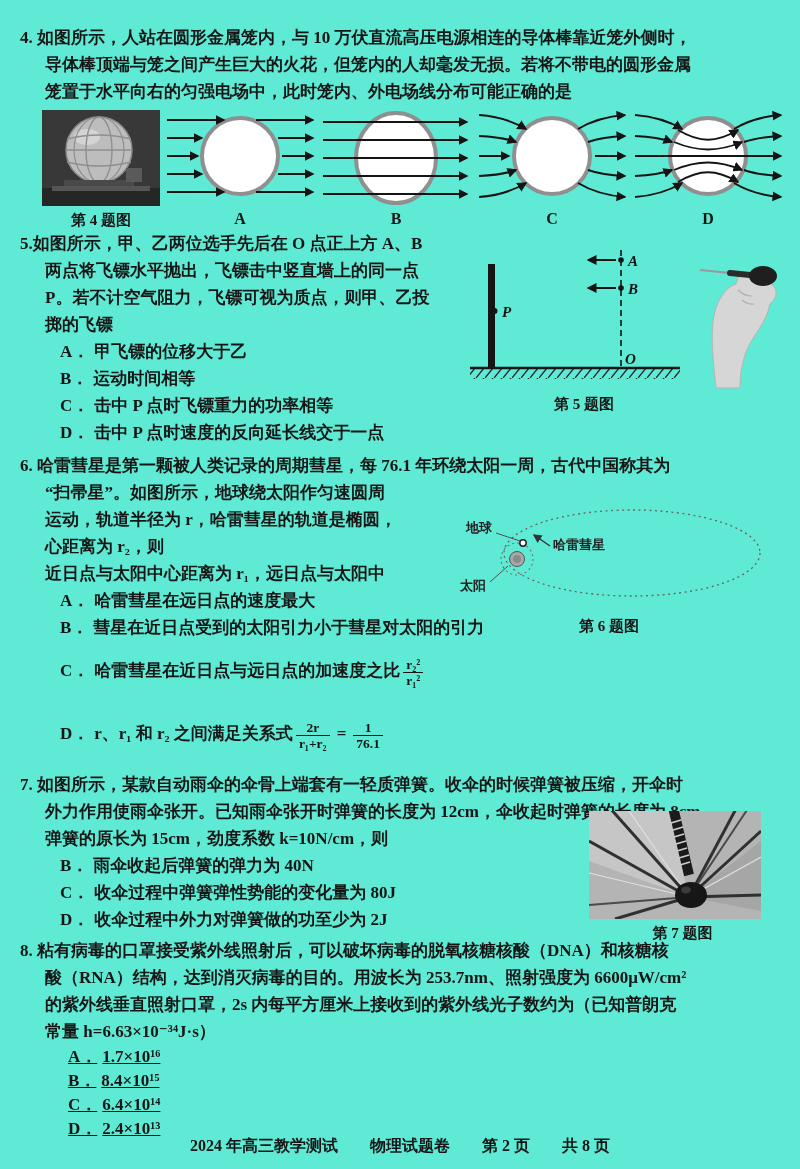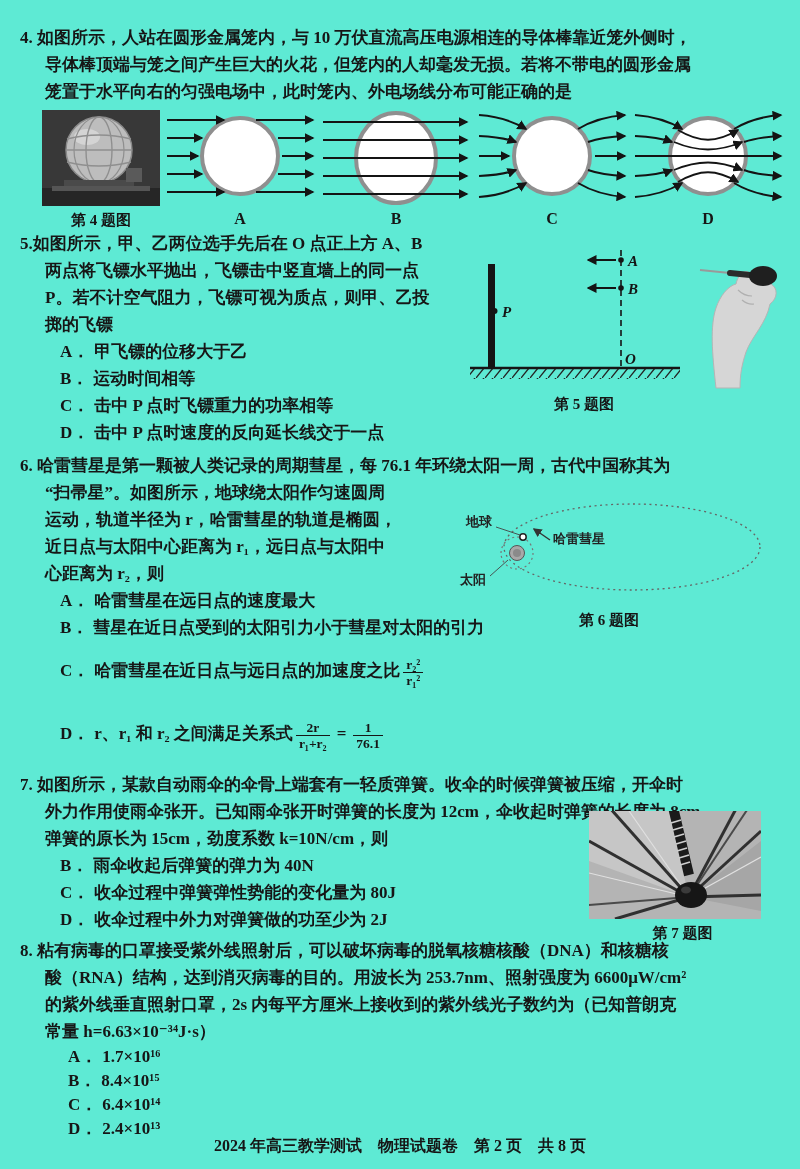--- a/index.html
+++ b/index.html
@@ -6,43 +6,43 @@
   .page {
     position:relative; width:800px; height:1169px; margin:0 auto;
     background:#5eead4; color:#161616; box-sizing:border-box;
     padding:24px 16px 0 20px; overflow:hidden;
     font-family:"Liberation Serif","DejaVu Serif",serif; font-weight:600;
   }
   .ln  { font-size:17px; line-height:27px; white-space:nowrap; }
   .cont{ padding-left:25px; }
   .opt { font-size:17px; line-height:27px; padding-left:40px; white-space:nowrap; }
   .opt .olabel { margin-right:5px; }
-  .opt8 { line-height:24px; padding-left:48px; }
+  .opt8 { line-height:24px; padding-left:48px;text-decoration:underline; }
   .frac { display:inline-flex; flex-direction:column; vertical-align:middle;
           text-align:center; font-size:13.5px; line-height:15px; margin:16px 3px; }
   .frac .num { border-bottom:1.6px solid #161616; padding:0 3px; }
   .frac .den { padding:0 3px; }
   .eqs { margin:0 4px; }
   section { position:relative; }
   .q4-figs { display:flex; align-items:flex-start; margin-top:5px; }
   .photo-wrap { margin-left:14px; width:120px;padding-left:8px; }
   .fl-diag { width:152px; margin-left:4px; text-align:center; }
   .fl-label { font-size:16px; font-weight:700; }
   .fig-cap { font-size:15px; font-weight:700; text-align:center; margin-top:1px; white-space:nowrap; }
   .q5-figure { position:absolute; right:4px; top:8px; width:322px; }
   .q5-figure .fig-cap { padding-right:70px; }
-  .q6-figure { position:absolute; right:10px; top:38px; width:330px; }
+  .q6-figure { position:absolute; right:10px; top:44px; width:330px; }
   .q7-figure { position:absolute; right:8px; top:40px; width:187px; }
   .svglbl { font-style:italic; font-weight:bold; font-size:15px; fill:#141414;
             font-family:"Liberation Serif","DejaVu Serif",serif; }
   .svgcn  { font-size:13px; font-weight:600; fill:#222;
             font-family:"Liberation Serif","DejaVu Serif",serif; }
   .footer { position:absolute; left:0; bottom:12px; width:100%; text-align:center;
             font-size:16px; font-weight:700; }
-  .footer span { margin:0 6px; }
+  .footer span { margin:0 14px; }
 </style>
 </head>
 <body>
 
 <div class="page">
 
   <section>
     <div class="ln">4. 如图所示，人站在圆形金属笼内，与 10 万伏直流高压电源相连的导体棒靠近笼外侧时，</div>
     <div class="ln cont">导体棒顶端与笼之间产生巨大的火花，但笼内的人却毫发无损。若将不带电的圆形金属</div>
     <div class="ln cont">笼置于水平向右的匀强电场中，此时笼内、外电场线分布可能正确的是</div>
@@ -209,22 +209,22 @@
       </svg>
       <div class="fig-cap">第 5 题图</div>
     </div>
   </section>
 
   <section style="margin-top:6px;">
     <div class="ln">6. 哈雷彗星是第一颗被人类记录的周期彗星，每 76.1 年环绕太阳一周，古代中国称其为</div>
     <div style="width:445px;">
       <div class="ln cont">“扫帚星”。如图所示，地球绕太阳作匀速圆周</div>
       <div class="ln cont">运动，轨道半径为 r，哈雷彗星的轨道是椭圆，</div>
+      <div class="ln cont">心距离为 r₂，则</div>
       <div class="ln cont">近日点与太阳中心距离为 r₁，远日点与太阳中</div>
-      <div class="ln cont">心距离为 r₂，则</div>
     </div>
     <div class="opt"><span class="olabel">A．</span><span>哈雷彗星在远日点的速度最大</span></div>
     <div class="opt"><span class="olabel">B．</span><span>彗星在近日点受到的太阳引力小于彗星对太阳的引力</span></div>
     <div class="opt" style="line-height:40px;">
       <span class="olabel">C．</span><span>哈雷彗星在近日点与远日点的加速度之比</span><span class="frac">
           <span class="num">r₂²</span>
           <span class="den">r₁²</span>
         </span>
     </div>
     <div class="opt" style="line-height:44px;">

